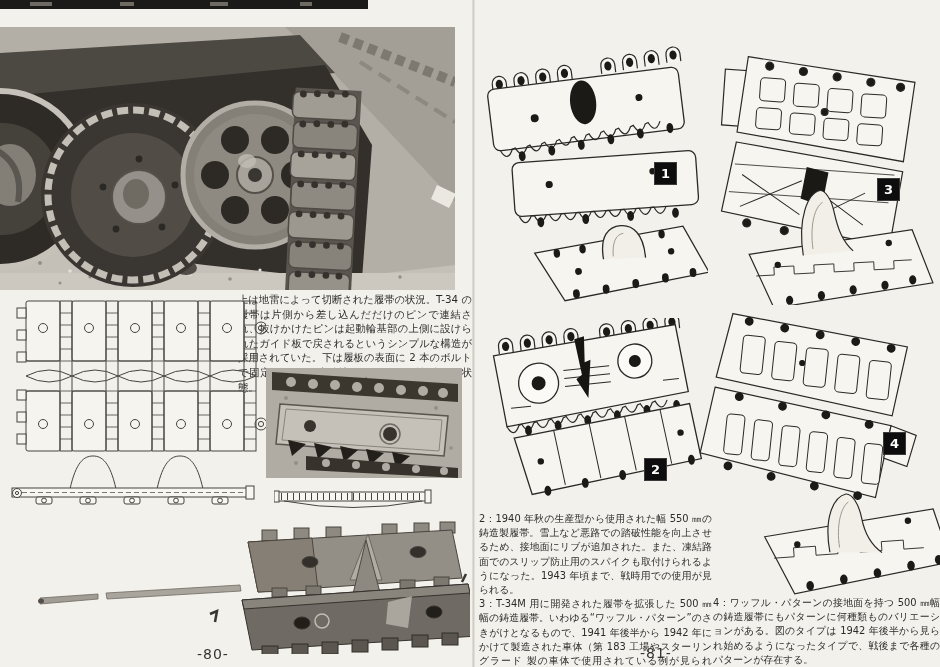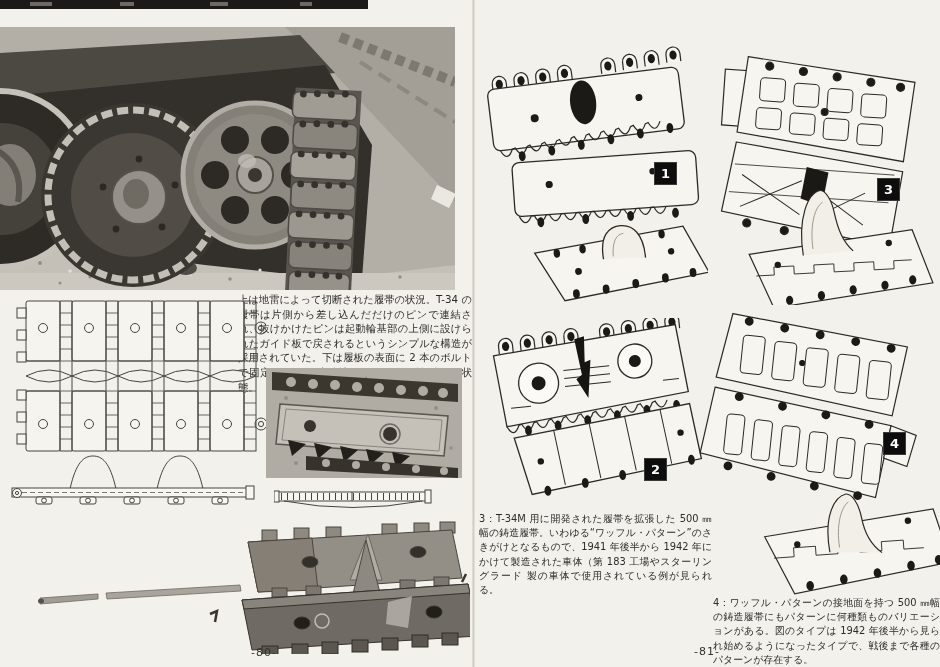--- a/index.html
+++ b/index.html
@@ -4,21 +4,21 @@
 <style>
   html,body{margin:0;padding:0;background:#888;}
   #screen{position:relative;width:940px;height:667px;background:#f3f1ec;overflow:hidden;
           font-family:"DejaVu Sans","Liberation Sans",sans-serif;color:#242424;}
   .abs{position:absolute;}
   .jp{text-align:justify;color:#2a2a28;}
   .cap-left{left:238px;top:292px;width:234px;font-size:10.3px;line-height:14.6px;}
   .cap-col1{left:479px;top:512px;width:233px;font-size:9.9px;line-height:14.2px;}
   .cap-col2{left:713px;top:596px;width:227px;font-size:9.9px;line-height:14.2px;}
   .cap-col1 p,.cap-col2 p,.cap-left p{margin:0;}
-  .pagenum{width:80px;text-align:right;font-size:11px;color:#35332f;letter-spacing:1px;}
+  .pagenum{width:80px;text-align:left;font-size:14px;color:#35332f;letter-spacing:1px;}
   .figlabel{width:21px;height:21px;background:#0d0d0d;color:#fdfdfd;font-weight:bold;
             font-size:13px;line-height:21px;text-align:center;box-shadow:0 0 0 1px #3a3a3a;}
   .gutter{left:472px;top:0;width:3px;height:667px;
           background:linear-gradient(90deg,#e7e4dd,#cfccc4,#eceae4);}
   .topstrip{left:0;top:0;width:368px;height:9px;background:#1b1a18;}
   .topstrip span{position:absolute;top:2px;height:4px;background:#6e6a63;}
   svg{display:block;}
 </style>
 </head>
 <body>
@@ -551,20 +551,21 @@
         </g>
     </g>
   </svg>
 
   <div class="abs figlabel" style="left:655px;top:163px">1</div>
   <div class="abs figlabel" style="left:645px;top:459px">2</div>
   <div class="abs figlabel" style="left:878px;top:179px">3</div>
   <div class="abs figlabel" style="left:884px;top:433px">4</div>
 
   <div class="abs jp cap-col1">
+    <p>2：1940 年秋の生産型から使用された幅 550 ㎜の鋳造製履帯。雪上など悪路での踏破性能を向上させるため、接地面にリブが追加された。また、凍結路面でのスリップ防止用のスパイクも取付けられるようになった。1943 年頃まで、戦時用での使用が見られる。</p>
     <p>3：T-34M 用に開発された履帯を拡張した 500 ㎜幅の鋳造履帯。いわゆる“ワッフル・パターン”のさきがけとなるもので、1941 年後半から 1942 年にかけて製造された車体（第 183 工場やスターリングラード 製の車体で使用されている例が見られる。</p>
   </div>
   <div class="abs jp cap-col2">
     <p>4：ワッフル・パターンの接地面を持つ 500 ㎜幅の鋳造履帯にもパターンに何種類ものバリエーションがある。図のタイプは 1942 年後半から見られ始めるようになったタイプで、戦後まで各種のパターンが存在する。</p>
   </div>
 
   <div class="abs pagenum" style="left:640px;top:645px">-81-</div>
 
 </div>
 

